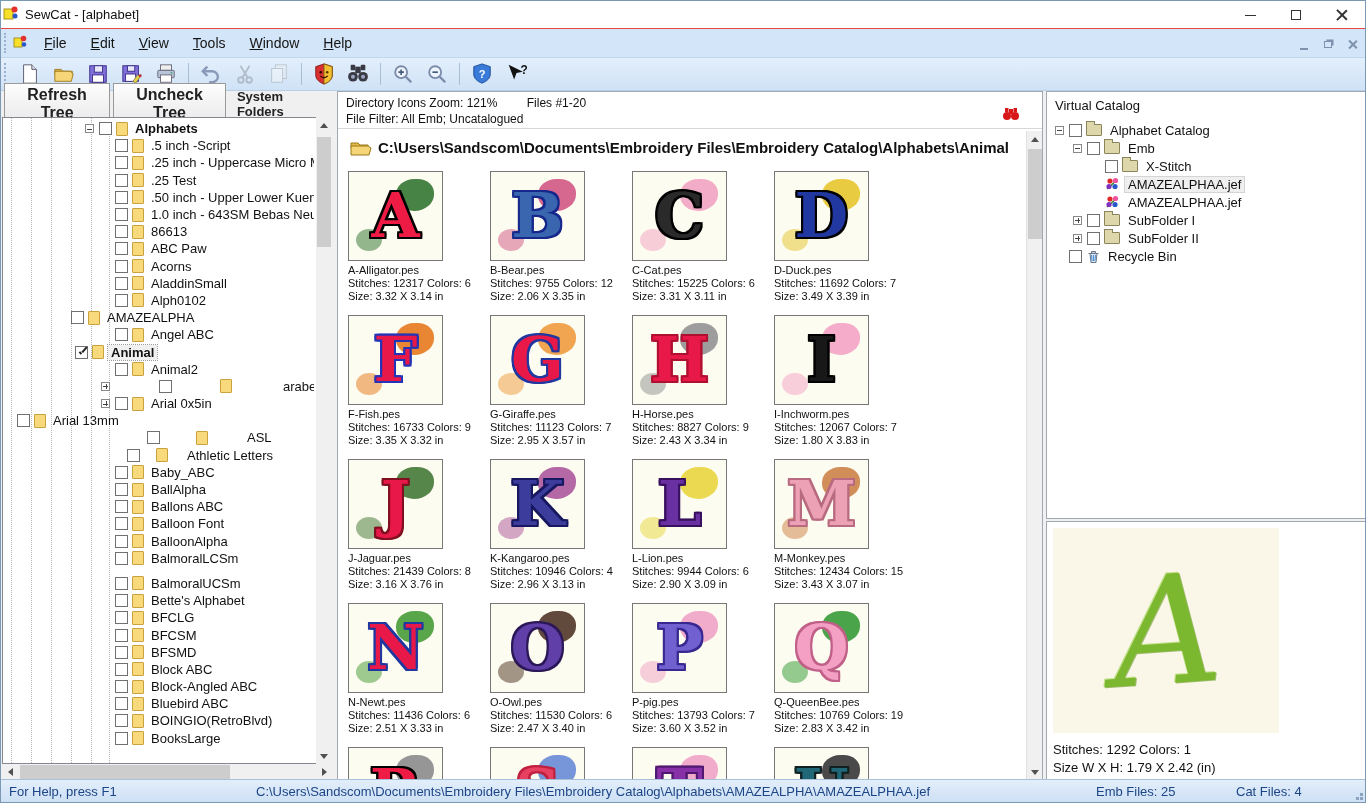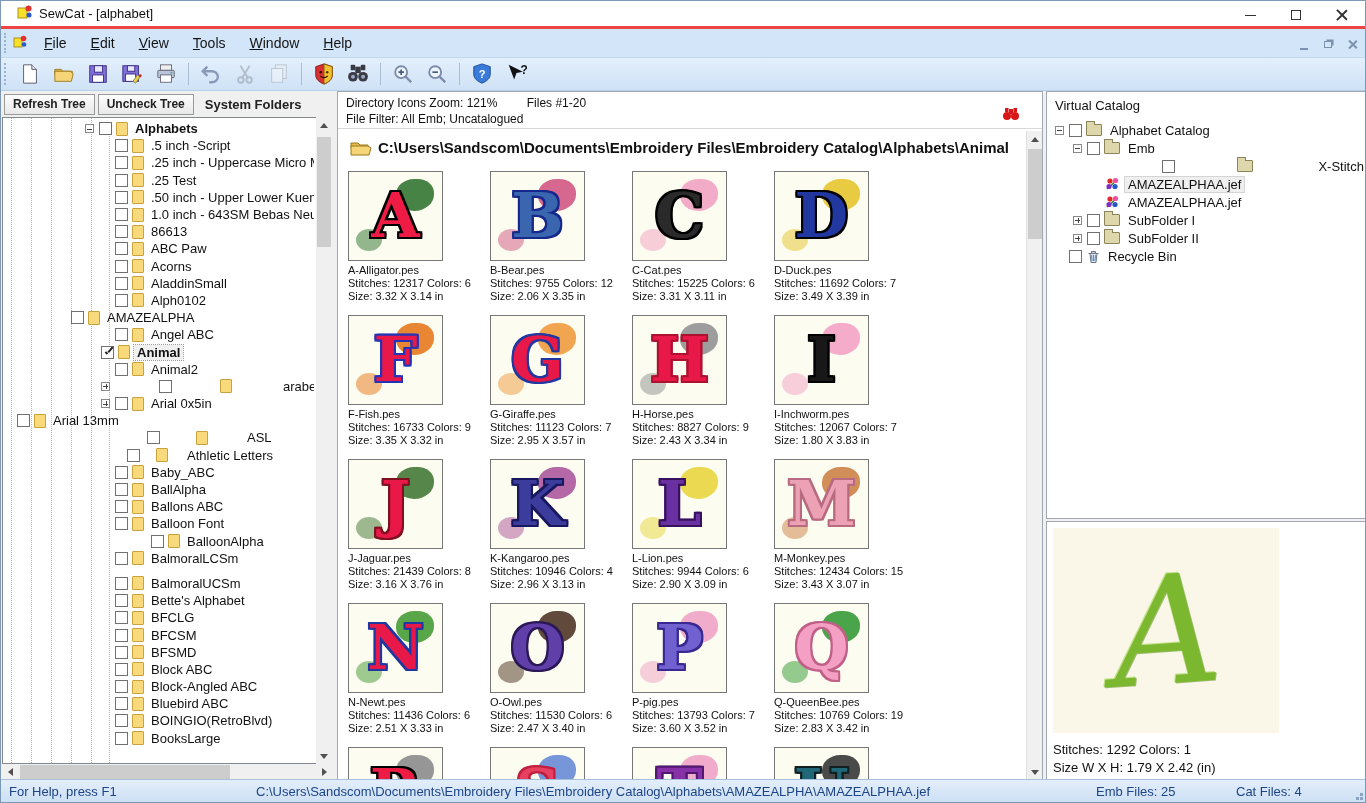--- a/index.html
+++ b/index.html
@@ -1,20 +1,20 @@
 <!DOCTYPE html>
 <html><head>
 <meta charset="utf-8">
 <style>
   * { margin:0; padding:0; box-sizing:border-box; }
   html,body { width:1366px; height:803px; overflow:hidden; font-family:"Liberation Sans", sans-serif; background:#f0f0f0; }
   body { position:relative; border:1px solid #7b98b5; }
 
   
-  .titlebar { position:absolute; left:0; top:0; width:100%; height:28px; background:#ffffff; display:flex; align-items:center; padding-left:16px; border-bottom:3px solid #ef4444; }
+  .titlebar { position:absolute; left:0; top:0; width:100%; height:28px; background:#ffffff; display:flex; align-items:center; padding-left:2px; border-bottom:1px solid #ef4444; }
   .titlebar .title { font-size:13px; color:#111; margin-left:6px; }
   .winbtns { position:absolute; right:0; top:0; height:28px; display:flex; }
   .winbtn { width:46px; height:28px; display:flex; align-items:center; justify-content:center; }
   .glyph-min { width:11px; height:1px; background:#333; display:block; }
   .glyph-max { width:10px; height:10px; border:1px solid #333; display:block; }
   .glyph-close { position:relative; width:12px; height:12px; display:block; }
   .glyph-close::before,.glyph-close::after { content:""; position:absolute; left:5px; top:-1px; width:1.5px; height:14px; background:#333; }
   .glyph-close::before { transform:rotate(45deg);} .glyph-close::after { transform:rotate(-45deg);}
 
   
@@ -36,21 +36,21 @@
   .tbtn svg { width:22px; height:22px; }
   .tbtn.disabled { opacity:.45; filter:grayscale(.7); }
   .tsep { width:1px; height:22px; background:#a9bed4; margin:0 5px; }
 
   
   .main { position:absolute; left:0; top:90px; width:1366px; height:690px; background:#f0f0f0; }
 
   
   .left-panel { position:absolute; left:0; top:0; width:332px; height:690px; }
   .btn-row { height:26px; display:flex; align-items:center; gap:3px; padding-left:3px; background:#f0f0f0; }
-  .sysbtn { font-size:12px; font-weight:600; color:#222; background:linear-gradient(#fdfdfd,#e8e8e8); border:1px solid #9a9a9a; padding:2px 8px 3px; }
+  .sysbtn { font-size:16px; font-weight:600; color:#222; background:linear-gradient(#fdfdfd,#e8e8e8); border:1px solid #9a9a9a; padding:2px 8px 3px; }
   .syslabel { font-size:13px; font-weight:600; color:#222; padding:2px 8px; }
   .tree-wrap { position:absolute; left:1px; top:26px; right:1px; bottom:17px; background:#fff; border:1px solid #828790; overflow:hidden; }
   .tree-guides { position:absolute; inset:0; pointer-events:none; }
   .tguide { position:absolute; top:0; bottom:0; border-left:1px dotted #b5b5b5; }
   .tree-content { position:absolute; left:0; top:2px; right:17px; bottom:0; overflow:hidden; }
   .trow { height:17.2px; display:flex; align-items:center; white-space:nowrap; font-size:13px; color:#111; }
   .trow .lbl { padding:0 3px; }
   .trow.bold .lbl { font-weight:bold; }
   .trow.selected .lbl { background:#f0f0f0; outline:1px dotted #9a9a9a; }
   .exp { width:9px; height:9px; border:1px solid #888; background:#fff; position:relative; flex:0 0 9px; margin-right:5px; }
@@ -370,21 +370,21 @@
             <span class="cb"></span>
             <span class="fi"></span>
             <span class="lbl">AMAZEALPHA</span>
           </div>
           <div class="trow" style="padding-left: 98px;">
             <span class="exp-spacer"></span>
             <span class="cb"></span>
             <span class="fi"></span>
             <span class="lbl">Angel ABC</span>
           </div>
-          <div class="trow bold selected" style="padding-left: 84px;">
+          <div class="trow bold selected" style="padding-left: 58px;">
             <span class="exp-spacer"></span>
             <span class="cb checked"></span>
             <span class="fi"></span>
             <span class="lbl">Animal</span>
           </div>
           <div class="trow" style="padding-left: 98px;">
             <span class="exp-spacer"></span>
             <span class="cb"></span>
             <span class="fi"></span>
             <span class="lbl">Animal2</span>
@@ -436,21 +436,21 @@
             <span class="cb"></span>
             <span class="fi"></span>
             <span class="lbl">Ballons ABC</span>
           </div>
           <div class="trow" style="padding-left: 98px;">
             <span class="exp-spacer"></span>
             <span class="cb"></span>
             <span class="fi"></span>
             <span class="lbl">Balloon Font</span>
           </div>
-          <div class="trow" style="padding-left: 98px; margin-left: 36px;">
+          <div class="trow" style="padding-left: 98px;">
             <span class="exp-spacer"></span>
             <span class="cb"></span>
             <span class="fi"></span>
             <span class="lbl">BalloonAlpha</span>
           </div>
           <div class="trow" style="padding-left: 98px;">
             <span class="exp-spacer"></span>
             <span class="cb"></span>
             <span class="fi"></span>
             <span class="lbl">BalmoralLCSm</span>
@@ -768,21 +768,21 @@
           <span class="cb"></span>
           <span class="fo"></span>
           <span class="lbl">Alphabet Catalog</span>
         </div>
         <div class="vrow" style="padding-left: 18px;">
           <span class="exp minus"></span>
           <span class="cb"></span>
           <span class="fo"></span>
           <span class="lbl">Emb</span>
         </div>
-        <div class="vrow" style="padding-left: 36px; justify-content: space-between;">
+        <div class="vrow" style="padding-left: 36px;">
           <span class="exp-spacer"></span>
           <span class="cb"></span>
           <span class="fo"></span>
           <span class="lbl">X-Stitch</span>
         </div>
         <div class="vrow selected" style="padding-left: 36px;">
           <span class="exp-spacer"></span>
           <span class="icon-slot">
             <svg width="15" height="14" viewBox="0 0 15 14">
               <path d="M2 12L12 3" stroke="#208020" stroke-width="1.2"></path>

